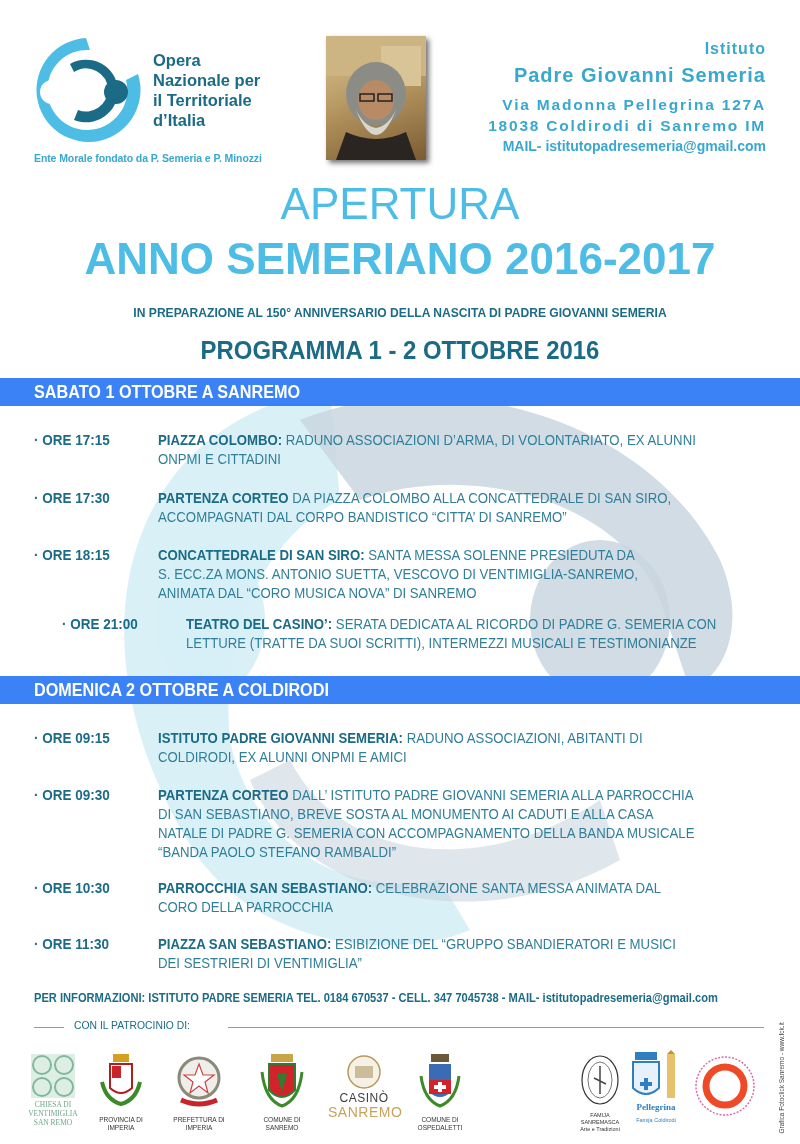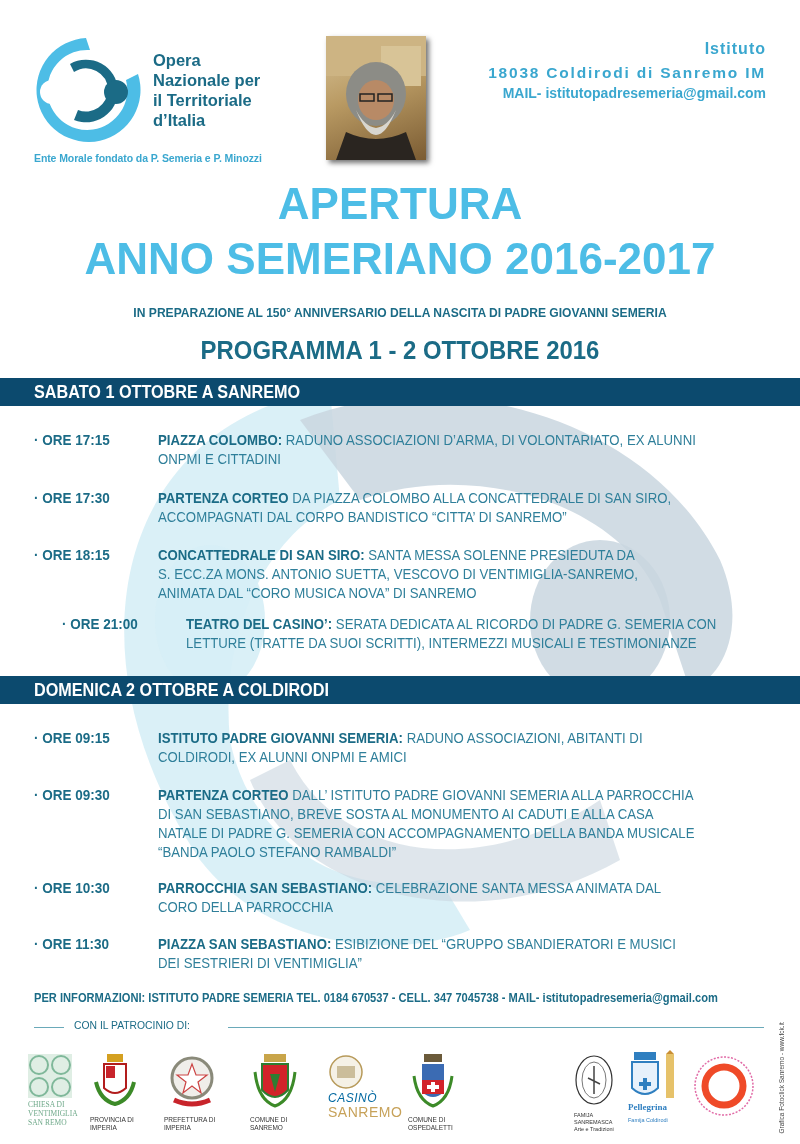--- a/index.html
+++ b/index.html
@@ -16,41 +16,41 @@
               background:linear-gradient(160deg,#d9c59a 0%,#b99a63 45%,#7b5c33 100%);
               box-shadow:3px 3px 5px rgba(0,0,0,0.55); overflow:hidden; }
   .istituto { position:absolute; right:34px; top:36px; text-align:right; color:#3aa7cf; font-weight:bold; }
   .istituto .t1 { font-size:16px; letter-spacing:1px; line-height:26px; }
   .istituto .t2 { font-size:20px; letter-spacing:1px; line-height:26px; }
   .istituto .a1, .istituto .a2 { font-size:15.5px; letter-spacing:1.8px; line-height:21px; }
   .istituto .a1 { margin-top:6px; }
   .istituto .mail { font-size:14px; line-height:21px; letter-spacing:0; }
 
   
-  .title1 { position:absolute; left:0; width:800px; top:178px; text-align:center; font-size:44px; font-weight:bold; color:#4dbde6; line-height:52px; }
+  .title1 { position:absolute; left:0; width:800px; top:178px; text-align:center; font-size:44px; font-weight:normal; color:#4dbde6; line-height:52px; }
   .title2 { position:absolute; left:0; width:800px; top:233px; text-align:center; font-size:44px; font-weight:bold; color:#4dbde6; line-height:52px; }
   .subtitle { position:absolute; left:0; width:800px; top:305px; text-align:center; font-size:13px; font-weight:bold; color:#1b6b86; transform:scaleX(0.93); }
   .programma { position:absolute; left:0; width:800px; top:335px; text-align:center; font-size:26px; font-weight:bold; color:#1b6b86; transform:scaleX(0.92); }
 
-  .day-band { position:absolute; left:0; width:800px; height:28px; background:#0c4a6e; }
+  .day-band { position:absolute; left:0; width:800px; height:28px; background:#3b82f6; }
   .day-band span { position:absolute; left:34px; top:4px; font-size:18px; font-weight:bold; color:#ffffff; transform:scaleX(0.9); transform-origin:left center; white-space:nowrap; }
 
   .event { position:absolute; left:34px; width:740px; font-size:15px; line-height:19px; color:#1b6b86; }
   .event .time { position:absolute; left:0; top:0; font-weight:bold; white-space:nowrap; transform:scaleX(0.9); transform-origin:left center; }
   .event .desc { position:absolute; left:124px; top:0; width:700px; transform:scaleX(0.88); transform-origin:left top; }
   .event .desc b { font-weight:bold; }
   .event .desc span.rest { font-weight:normal; color:#2f7f9a; }
 
   .info { position:absolute; left:34px; top:991px; font-size:12.5px; font-weight:bold; color:#1b6b86; white-space:nowrap; transform:scaleX(0.89); transform-origin:left center; }
   .patro-line-l { position:absolute; left:34px; top:1027px; width:30px; height:1px; background:#6aa9b9; }
   .patro-label { position:absolute; left:74px; top:1019px; font-size:11.5px; color:#1b6b86; transform:scaleX(0.9); transform-origin:left center; }
   .patro-line-r { position:absolute; left:228px; top:1027px; width:536px; height:1px; background:#6aa9b9; }
 
   .sponsors { position:absolute; left:24px; top:1048px; width:720px; height:86px; }
-  .sponsor { position:absolute; top:0; height:86px; text-align:left; }
+  .sponsor { position:absolute; top:0; height:86px; text-align:center; }
   .sponsor .cap { position:absolute; left:0; right:0; font-size:6.5px; color:#333; line-height:8px; }
   .credit { position:absolute; left:771px; top:1035px; width:10px; height:100px; }
   .credit span { position:absolute; left:-40px; top:45px; width:100px; font-size:6.5px; color:#444; transform:rotate(-90deg); white-space:nowrap; text-align:center; }
 </style>
 </head>
 <body>
 
 <svg class="bg-swirl" viewBox="0 0 800 1144">
   <path d="M330 390 C 120 420 60 650 200 860 C 270 950 400 960 470 930 L 440 880 C 340 900 250 840 230 740 C 220 640 260 540 340 500 Z" fill="#d6eef6" opacity="0.9"></path>
   <path d="M300 420 C 450 360 650 420 720 560 C 750 630 720 680 690 690 L 660 600 C 620 500 470 460 360 500 Z" fill="#c9d6df" opacity="0.85"></path>
@@ -83,20 +83,22 @@
       <ellipse cx="50" cy="64" rx="18" ry="20" fill="#b88a66"></ellipse>
       <rect x="34" y="58" width="14" height="7" fill="none" stroke="#222" stroke-width="1.5"></rect>
       <rect x="52" y="58" width="14" height="7" fill="none" stroke="#222" stroke-width="1.5"></rect>
       <path d="M30 74 Q50 124 70 74 Q62 90 50 92 Q38 90 30 74Z" fill="#d8d6cf"></path>
       <path d="M10 124 L20 96 Q50 110 80 96 L90 124 Z" fill="#2a2520"></path>
     </svg>
   </div>
 
   <div class="istituto">
     <div class="t1">Istituto</div>
+    <div class="t2">Padre Giovanni Semeria</div>
+    <div class="a1">Via Madonna Pellegrina 127A</div>
     <div class="a2">18038 Coldirodi di Sanremo IM</div>
     <div class="mail">MAIL- istitutopadresemeria@gmail.com</div>
   </div>
 
   <div class="title1">APERTURA</div>
   <div class="title2">ANNO SEMERIANO 2016-2017</div>
   <div class="subtitle">IN PREPARAZIONE AL 150° ANNIVERSARIO DELLA NASCITA DI PADRE GIOVANNI SEMERIA</div>
   <div class="programma">PROGRAMMA  1 - 2 OTTOBRE 2016</div>
 
   <div class="day-band" style="top:378px;">
@@ -231,21 +233,21 @@
         <path d="M5 20 Q8 48 25 54 Q42 48 45 20" fill="none" stroke="#3c8a28" stroke-width="3"></path>
       </svg>
       <div class="cap" style="top:68px;"><span>COMUNE DI SANREMO</span></div>
     </div>
 
     <div class="sponsor" style="left:304px;width:72px;">
       <svg width="36" height="36" viewBox="0 0 36 36" style="margin-top:6px">
         <circle cx="18" cy="18" r="16" fill="#f5f1e6" stroke="#b79a5a" stroke-width="1.5"></circle>
         <rect x="9" y="12" width="18" height="12" fill="#cbbd9a"></rect>
       </svg>
-      <div style="position:absolute;left:0;right:0;top:44px;font-size:12px;color:#0369a1;line-height:13px;letter-spacing:0.5px;font-style:italic;">CASINÒ</div>
+      <div style="position:absolute;left:0;right:0;top:44px;font-size:12px;color:#404040;line-height:13px;letter-spacing:0.5px;">CASINÒ</div>
       <div style="position:absolute;left:0;right:0;top:57px;font-size:14px;color:#c7a25a;line-height:15px;letter-spacing:0.5px;">SANREMO</div>
     </div>
 
     <div class="sponsor" style="left:384px;width:64px;">
       <svg width="50" height="60" viewBox="0 0 50 60" style="margin-top:4px">
         <rect x="16" y="2" width="18" height="8" fill="#6b5a3a"></rect>
         <path d="M14 12 H36 V40 Q25 50 14 40 Z" fill="#3b6bb3"></path>
         <rect x="14" y="28" width="22" height="14" fill="#d2232a"></rect>
         <rect x="23" y="30" width="4" height="10" fill="#fff"></rect>
           <rect x="19" y="33" width="12" height="4" fill="#fff"></rect>

